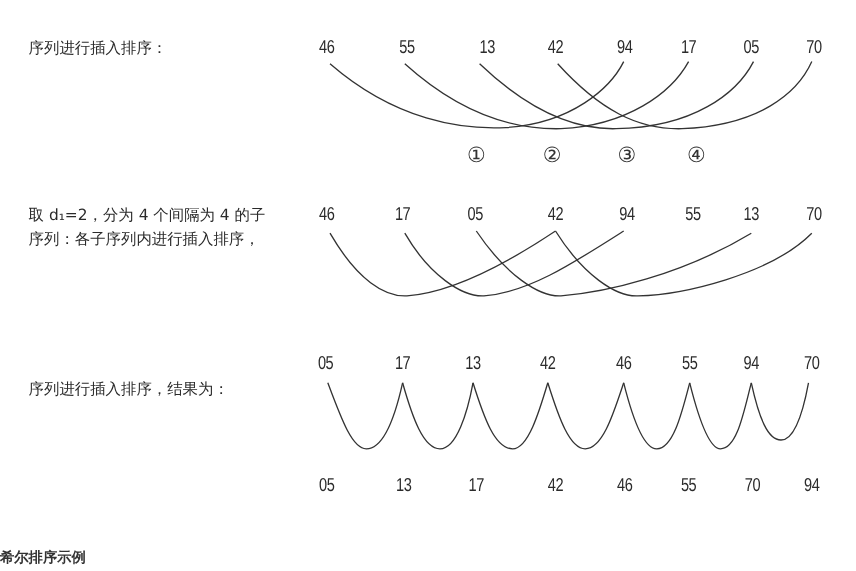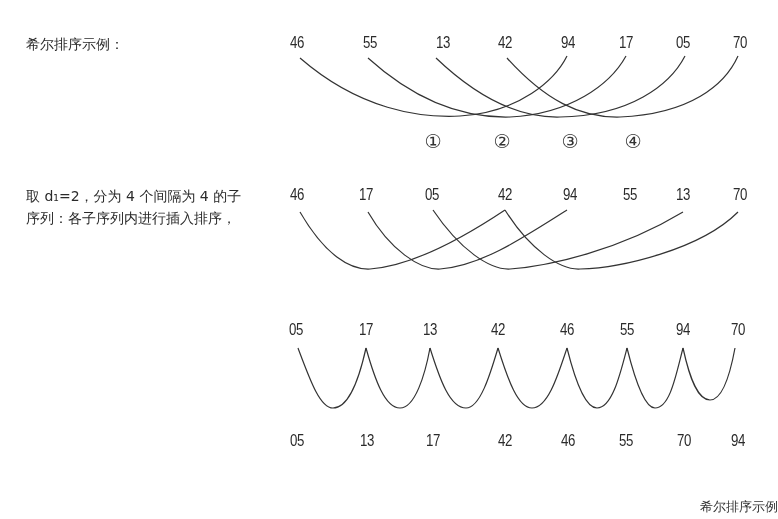--- a/index.html
+++ b/index.html
@@ -6,28 +6,28 @@
   body { width: 778px; height: 519px; position: relative; overflow: hidden;
          font-family: "DejaVu Sans", "Liberation Sans", sans-serif; color: #222; }
   .desc { position: absolute; left: 26px; font-size: 14px; line-height: 22px; color: #2a2a2a;
           font-family: "DejaVu Sans", sans-serif; }
   .num { position: absolute; font-family: "Liberation Sans", sans-serif; font-size: 17px;
          color: #2b2b2b; transform: translateX(-50%) scaleX(0.78); letter-spacing: -0.5px; }
   .circ { position: absolute; font-family: "DejaVu Sans", sans-serif; font-size: 19px; color: #333;
           transform: translateX(-50%); }
   svg.curves { position: absolute; left: 0; top: 0; }
   svg.curves path { fill: none; stroke: #333; stroke-width: 1.2; }
-  .caption { position: absolute; left: 0; width: 778px; top: 498px; text-align: right;
-             font-size: 13px; font-weight: normal; color: #333; }
+  .caption { position: absolute; left: 0; width: 778px; top: 498px; text-align: left;
+             font-size: 13px; font-weight: bold; color: #333; }
 </style>
 </head>
 <body>
 
 <div class="desc" style="top:33px;">
-  <div>希尔排序示例：</div>
+  <div>序列进行插入排序：</div>
 </div>
 <div>
   <span class="num" style="left:297px;top:33px;">46</span>
   <span class="num" style="left:370px;top:33px;">55</span>
   <span class="num" style="left:443px;top:33px;">13</span>
   <span class="num" style="left:505px;top:33px;">42</span>
   <span class="num" style="left:568px;top:33px;">94</span>
   <span class="num" style="left:626px;top:33px;">17</span>
   <span class="num" style="left:683px;top:33px;">05</span>
   <span class="num" style="left:740px;top:33px;">70</span>
@@ -48,20 +48,21 @@
   <span class="num" style="left:366px;top:185px;">17</span>
   <span class="num" style="left:432px;top:185px;">05</span>
   <span class="num" style="left:505px;top:185px;">42</span>
   <span class="num" style="left:570px;top:185px;">94</span>
   <span class="num" style="left:630px;top:185px;">55</span>
   <span class="num" style="left:683px;top:185px;">13</span>
   <span class="num" style="left:740px;top:185px;">70</span>
 </div>
 
 <div class="desc" style="top:343px;">
+  <div>序列进行插入排序，结果为：</div>
 </div>
 <div>
   <span class="num" style="left:296px;top:320px;">05</span>
   <span class="num" style="left:366px;top:320px;">17</span>
   <span class="num" style="left:430px;top:320px;">13</span>
   <span class="num" style="left:498px;top:320px;">42</span>
   <span class="num" style="left:567px;top:320px;">46</span>
   <span class="num" style="left:627px;top:320px;">55</span>
   <span class="num" style="left:683px;top:320px;">94</span>
   <span class="num" style="left:738px;top:320px;">70</span>

